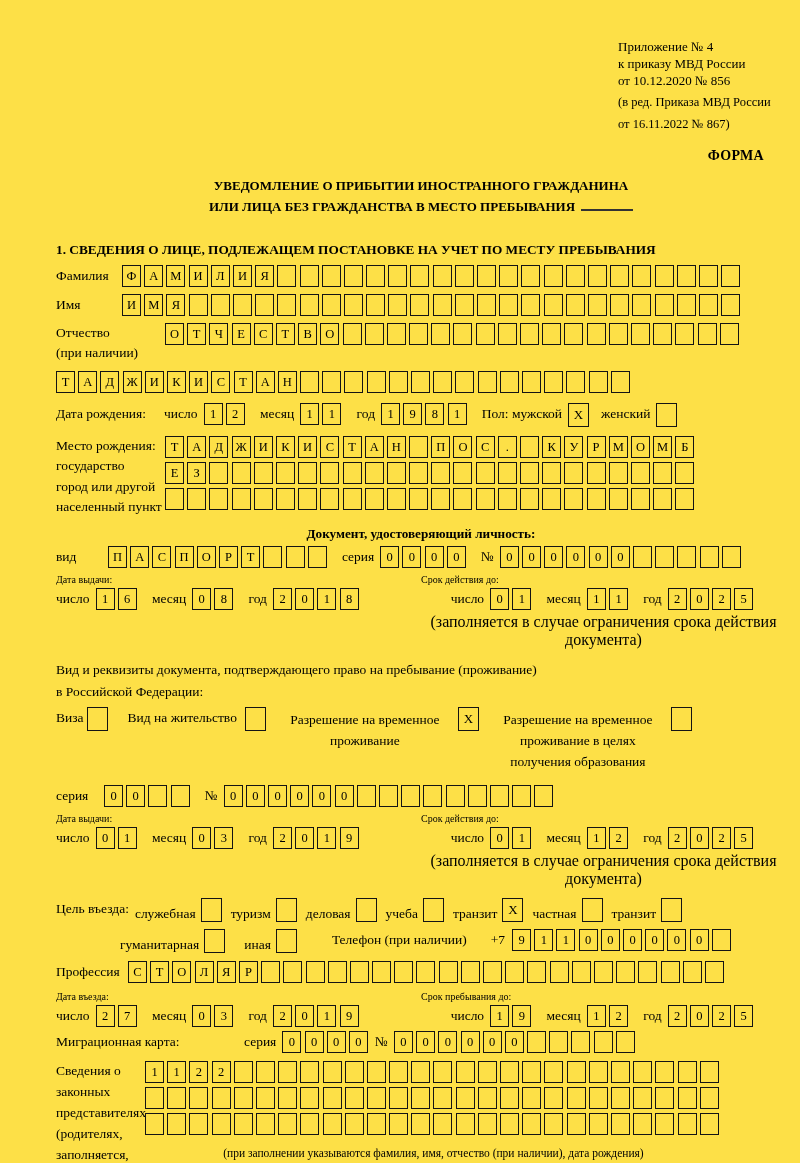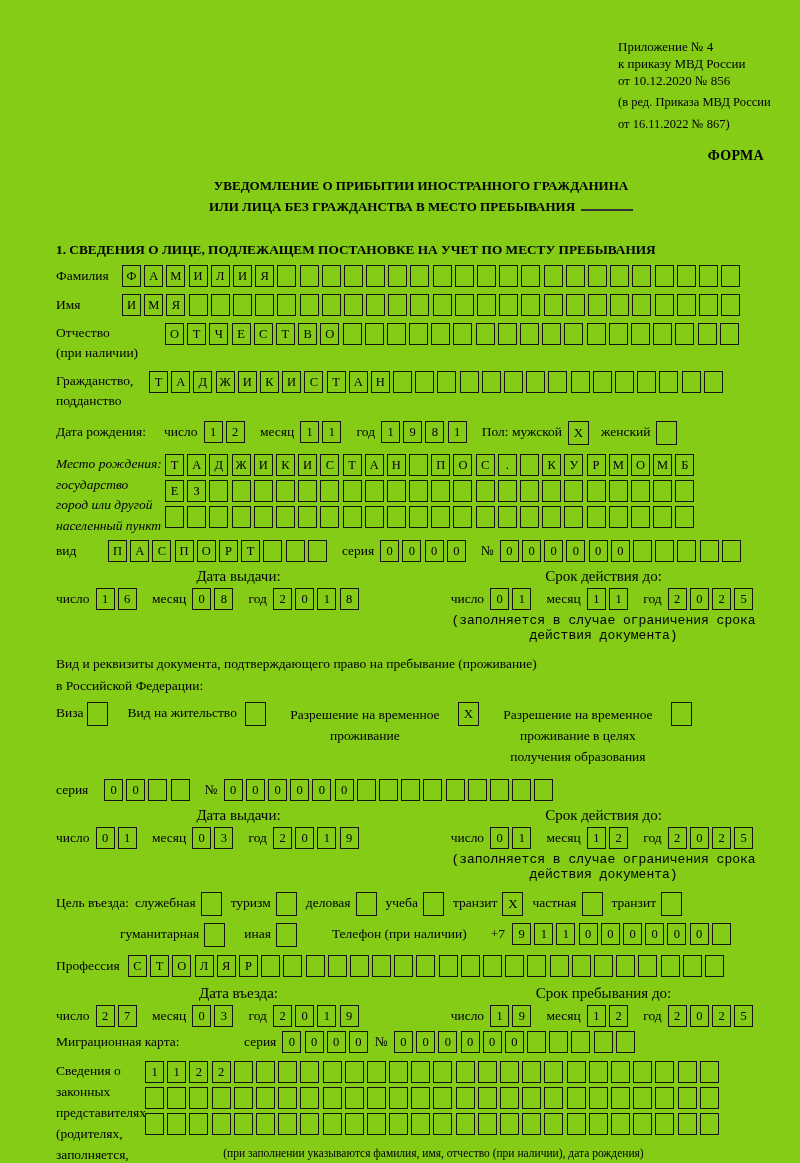--- a/index.html
+++ b/index.html
@@ -1,16 +1,16 @@
 <!DOCTYPE html>
 <html><head>
 <meta charset="utf-8">
 <style>
   html,body{margin:0;padding:0;background:#fff;}
-  .page{width:800px;height:1163px;box-sizing:border-box;background:#84cc16;color:#000;
+  .page{width:800px;height:1163px;box-sizing:border-box;background:#fde047;color:#000;
         font-family:"Liberation Serif","DejaVu Serif",serif;font-size:13.5px;
         padding:38px 14px 0 56px;overflow:hidden;position:relative;}
   
   .appendix{margin-left:562px;line-height:1.32;font-size:13px;}
   .appendix .sub{margin-top:5px;font-size:12.5px;}
   .forma{font-weight:bold;text-align:right;margin:16px 22px 0 0;font-size:14px;letter-spacing:.3px;}
   
   .title{text-align:center;font-weight:bold;font-size:13px;line-height:1.6;margin-top:12px;}
   .title .uline{display:inline-block;width:52px;border-bottom:2px solid #333;height:12px;margin-left:6px;}
   .sect{font-weight:bold;font-size:13.3px;margin-top:24px;}
@@ -25,42 +25,42 @@
   .dlabel{padding-top:3px;margin:0 6px 0 12px;}
   .dlabel.first{margin-left:0;}
   .r-surname .flabel{width:66px;}
   .r-name .flabel{width:66px;}
   .r-patr .flabel{width:109px;line-height:1.5;padding-top:0;}
   .r-cit .flabel{width:93px;line-height:1.5;padding-top:0;}
   .multiline{line-height:1.5;}
   .stack{display:flex;flex-direction:column;}
   .stack .cells{margin-top:4px;}
   .stack .cells:first-child{margin-top:0;}
-  .bp-label{width:109px;flex:0 0 auto;line-height:1.52;font-style:italic;}
+  .bp-label{width:109px;flex:0 0 auto;line-height:1.52;}
   
   .docheading{text-align:center;font-weight:bold;margin-top:8px;font-size:13.2px;}
   
   .twocol{display:flex;margin-top:6px;}
   .col-l{width:365px;flex:0 0 auto;}
   .col-r{flex:1;}
-  .dhead{text-align:center;font-size:15px;}
+  .dhead{font-size:10px;}
   .drow{display:flex;align-items:flex-start;margin-top:3px;}
-  .note{font-size:13px;text-align:center;margin-top:3px;font-family:Liberation Mono, monospace;}
+  .note{font-size:16px;text-align:center;margin-top:3px;}
   
   .para{margin-top:10px;line-height:1.65;}
   .optrow{display:flex;align-items:flex-start;margin-top:4px;}
   .opt{display:flex;align-items:flex-start;}
   .opt .cb{margin-left:8px;}
   .optxt{padding-top:3px;}
   .optxt.center{text-align:center;width:170px;line-height:1.55;padding-top:3px;}
   .gap20{width:20px;flex:0 0 auto;}
   .gap14{width:14px;flex:0 0 auto;}
   
   .purpose{display:flex;align-items:flex-start;margin-top:10px;}
-  .purpose .opt{margin-right:9px;}
+  .purpose .opt{margin-right:9px;align-items:flex-end;}
   .purpose .opt .cb{margin-left:5px;}
   .indent64{margin-left:64px;}
   .phone{display:flex;align-items:flex-start;}
   .phone .pfx{padding-top:3px;margin:0 7px 0 18px;}
   
   .lr-label{width:89px;flex:0 0 auto;line-height:1.55;}
   .lr-note{font-size:11.5px;margin-top:12px;text-align:center;}
 </style>
 </head>
 <body>
@@ -181,24 +181,20 @@
         <span class="cell"></span>
         <span class="cell"></span>
         <span class="cell"></span>
         <span class="cell"></span>
         <span class="cell"></span>
         <span class="cell"></span>
       </span>
   </div>
 
   <div class="frow r-cit">
-    <span class="flabel">
-      <span>Гражданство,</span><br>
-      <span>подданство</span>
-    </span>
     <span class="cells">
         <span class="cell">Т</span>
         <span class="cell">А</span>
         <span class="cell">Д</span>
         <span class="cell">Ж</span>
         <span class="cell">И</span>
         <span class="cell">К</span>
         <span class="cell">И</span>
         <span class="cell">С</span>
         <span class="cell">Т</span>
@@ -329,20 +325,21 @@
           <span class="cell"></span>
           <span class="cell"></span>
           <span class="cell"></span>
           <span class="cell"></span>
           <span class="cell"></span>
           <span class="cell"></span>
         </span>
     </span>
   </div>
 
+  <div class="docheading">Документ, удостоверяющий личность:</div>
 
   <div class="frow" style="margin-top:4px;">
     <span class="flabel" style="width:52px;">вид</span>
     <span class="cells">
         <span class="cell">П</span>
         <span class="cell">А</span>
         <span class="cell">С</span>
         <span class="cell">П</span>
         <span class="cell">О</span>
         <span class="cell">Р</span>

